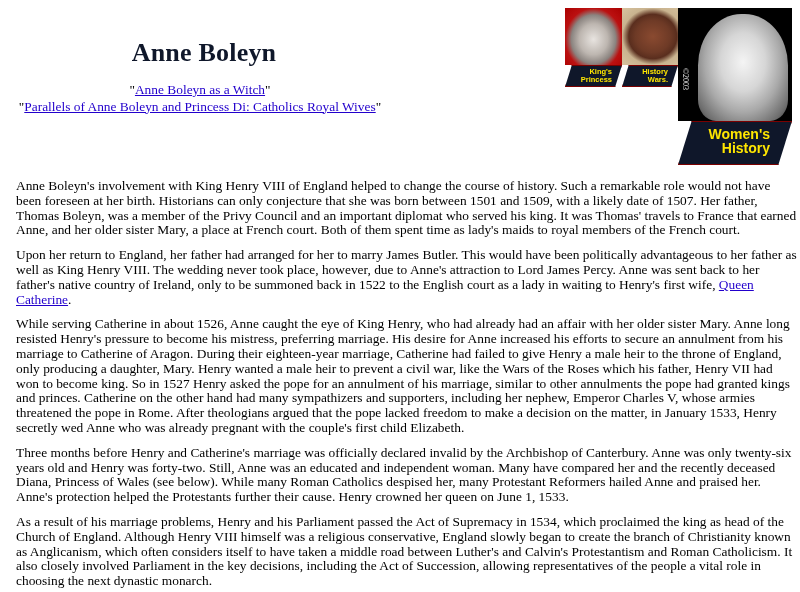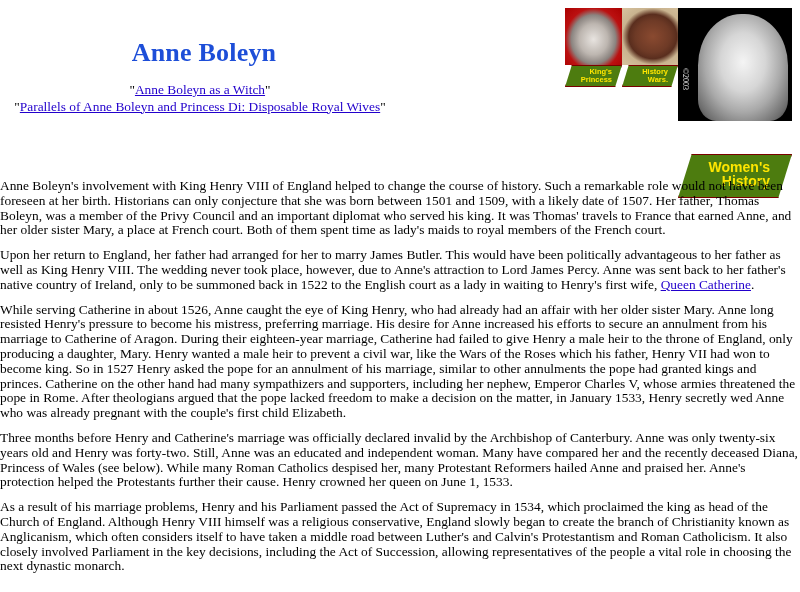--- a/index.html
+++ b/index.html
@@ -7,21 +7,21 @@
     width: 800px; height: 592px; overflow: hidden; position: relative;
     font-family: "Liberation Serif", "DejaVu Serif", serif;
     color: #000;
     font-size: 13.4px;
   }
   a { color: #1a0dab; color: #2200cc; }
   .header-block {
     position: absolute; left: 0; top: 38px; width: 400px; text-align: center;
   }
   .page-title {
-    font-size: 26px; font-weight: bold; color: #1d4ed8; margin: 0 0 14px 8px;
+    font-size: 26px; font-weight: bold; color: #0f172a; margin: 0 0 14px 8px;
     letter-spacing: 0.2px;
   }
   .link-line { font-size: 13.4px; line-height: 16.5px; }
   .banner { position: absolute; left: 565px; top: 8px; width: 230px; height: 160px; }
   .tile { position: absolute; overflow: hidden; }
   .tile-img-kings {
     left: 0; top: 0; width: 57px; height: 57px;
     background: radial-gradient(ellipse at 50% 55%, #e8e4e0 0%, #bdb6b0 35%, #8b8480 55%, #b11 70%, #a00 100%);
   }
   .tile-img-history {
@@ -35,45 +35,45 @@
     position: absolute; left: 20px; top: 6px; width: 90px; height: 107px;
     border-radius: 48% 48% 20% 20%;
     background: radial-gradient(ellipse at 50% 45%, #f4f4f4 0%, #d6d6d6 35%, #a9a9a9 60%, #6e6e6e 85%, #333 100%);
   }
   .copyright-vert {
     position: absolute; left: 2px; top: 60px; color: #eee; font-size: 8px;
     transform: rotate(90deg); transform-origin: left top; white-space: nowrap;
     left: 12px;
   }
   .label {
-    position: absolute; background: #4d7c0f; color: #ffe600;
+    position: absolute; background: #0f172a; color: #ffe600;
     font-family: "Liberation Sans", "DejaVu Sans", sans-serif; font-weight: bold;
     text-align: right; line-height: 1.0;
     clip-path: polygon(12% 0, 100% 0, 88% 100%, 0 100%);
     box-shadow: 0 0 0 1px #7a0000 inset;
   }
   .label-kings { left: 0; top: 57px; width: 57px; height: 22px; font-size: 7.5px; padding-right: 0; }
   .label-history { left: 57px; top: 57px; width: 56px; height: 22px; font-size: 7.5px; }
-  .label-women { left: 113px; top: 113px; width: 114px; height: 44px; font-size: 14px; margin-top: 33px; }
+  .label-women { left: 113px; top: 113px; width: 114px; height: 44px; font-size: 14px; }
   .label span { display: block; }
   .label-inner-small { position: absolute; right: 10px; top: 3px; }
   .label-inner-large { position: absolute; right: 22px; top: 6px; }
   .content {
     position: absolute; left: 0; top: 179px; width: 798px;
     line-height: 14.8px;
   }
-  .content p { margin: 0 0 10px 0; }
+  .content p { margin: 0 0 10px 16px; }
 </style>
 </head>
 <body>
 
 <div class="header-block">
   <h1 class="page-title">Anne Boleyn</h1>
   <div class="link-line"><span>"</span><a href="#">Anne Boleyn as a Witch</a><span>"</span></div>
-  <div class="link-line"><span>"</span><a href="#">Parallels of Anne Boleyn and Princess Di: Disposable Royal Wives</a><span>"</span></div>
+  <div class="link-line"><span>"</span><a href="#">Parallels of Anne Boleyn and Princess Di: Catholics Royal Wives</a><span>"</span></div>
 </div>
 
 <div class="banner">
   <div class="tile tile-img-kings"></div>
   <div class="tile tile-img-history"></div>
   <div class="tile tile-img-women">
     <div class="statue-face"></div>
     <div class="copyright-vert">©2003</div>
   </div>
   <a href="#" class="label label-kings" style="text-decoration:none">

